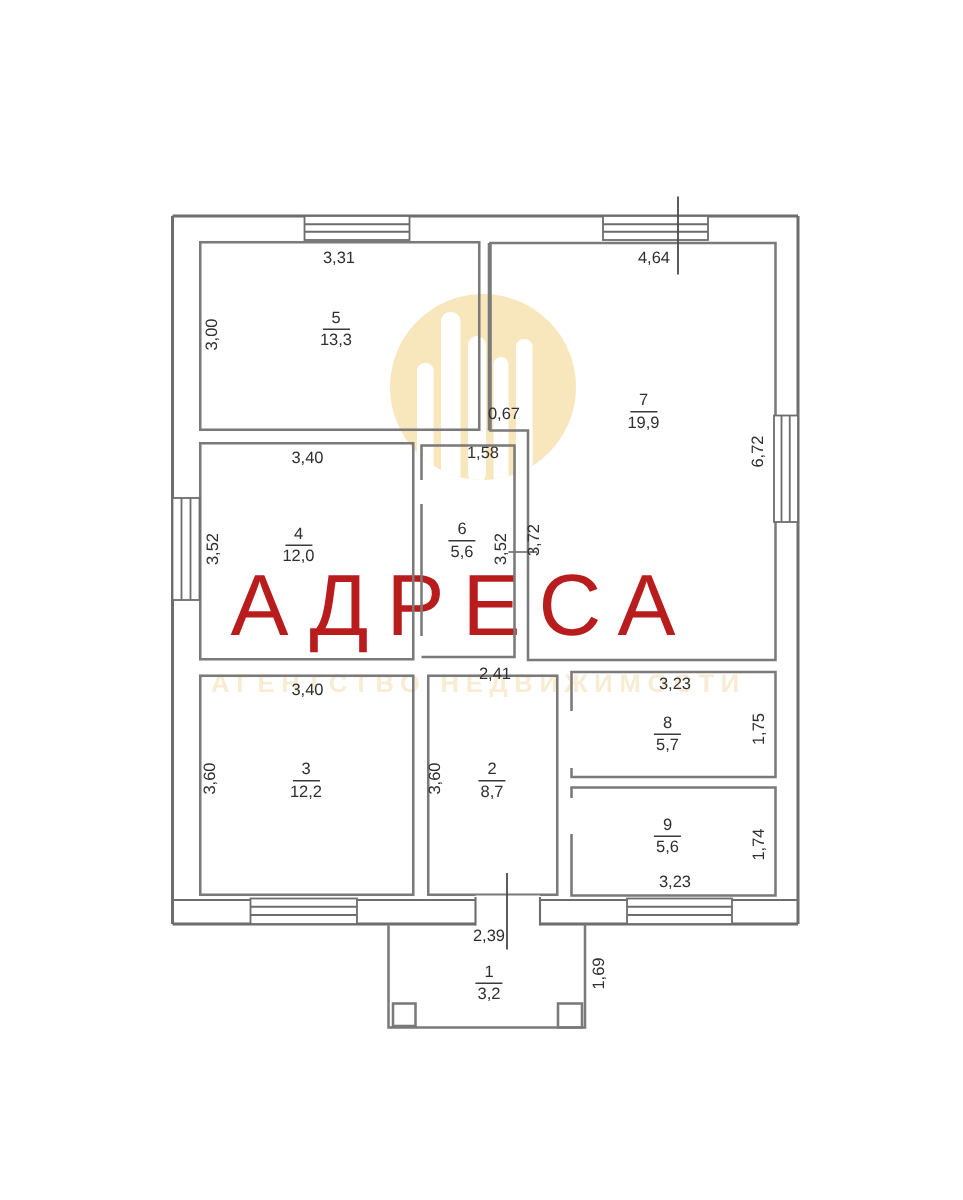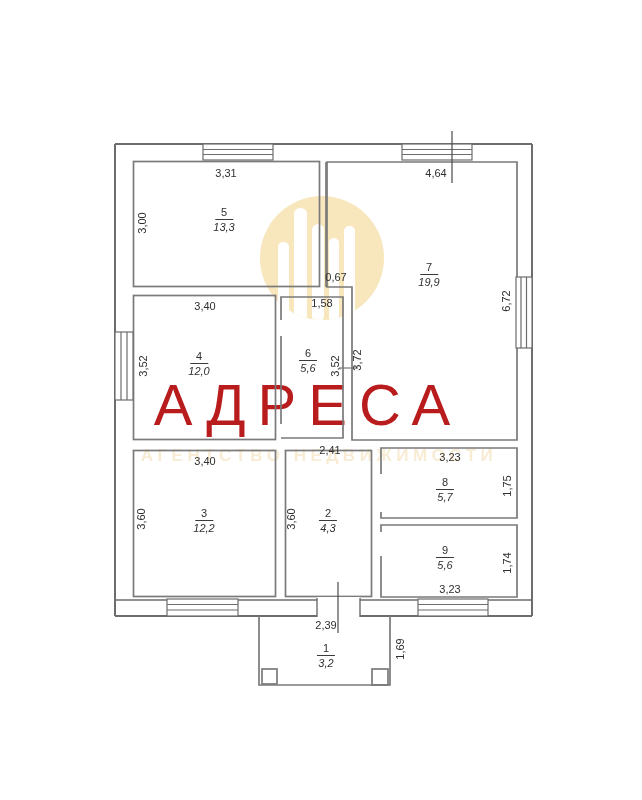--- a/index.html
+++ b/index.html
@@ -25,21 +25,21 @@
   .dim{
     position:absolute;font-size:11px;line-height:11px;white-space:nowrap;
     transform:translate(-50%,-50%);color:#2f2f2f;
   }
   .dim.v{transform:translate(-50%,-50%) rotate(-90deg);}
   .room-tag{
     position:absolute;transform:translateX(-50%);text-align:center;
     font-size:11px;line-height:12px;color:#2f2f2f;
   }
   .room-tag .num{display:inline-block;padding:0 6px 1px 6px;border-bottom:1px solid #3a3a3a;}
-  .room-tag .area{display:block;padding-top:1px;font-style:italic;}
+  .room-tag .area{display:block;padding-top:1px;}
 </style>
 </head>
 <body>
 
 <div class="page">
 
   <div class="wm-layer">
     <div class="wm-circle">
       <svg width="124" height="124" viewBox="0 0 124 124">
         <defs>
@@ -162,21 +162,21 @@
     <div class="room-tag" style="left:308px;top:347px">
       <span class="num">6</span>
       <span class="area">5,6</span>
     </div>
     <div class="room-tag" style="left:204px;top:507px">
       <span class="num">3</span>
       <span class="area">12,2</span>
     </div>
     <div class="room-tag" style="left:328px;top:507px">
       <span class="num">2</span>
-      <span class="area">4,3</span>
+      <span class="area">8,7</span>
     </div>
     <div class="room-tag" style="left:445px;top:476px">
       <span class="num">8</span>
       <span class="area">5,7</span>
     </div>
     <div class="room-tag" style="left:445px;top:544px">
       <span class="num">9</span>
       <span class="area">5,6</span>
     </div>
     <div class="room-tag" style="left:326px;top:642px">

